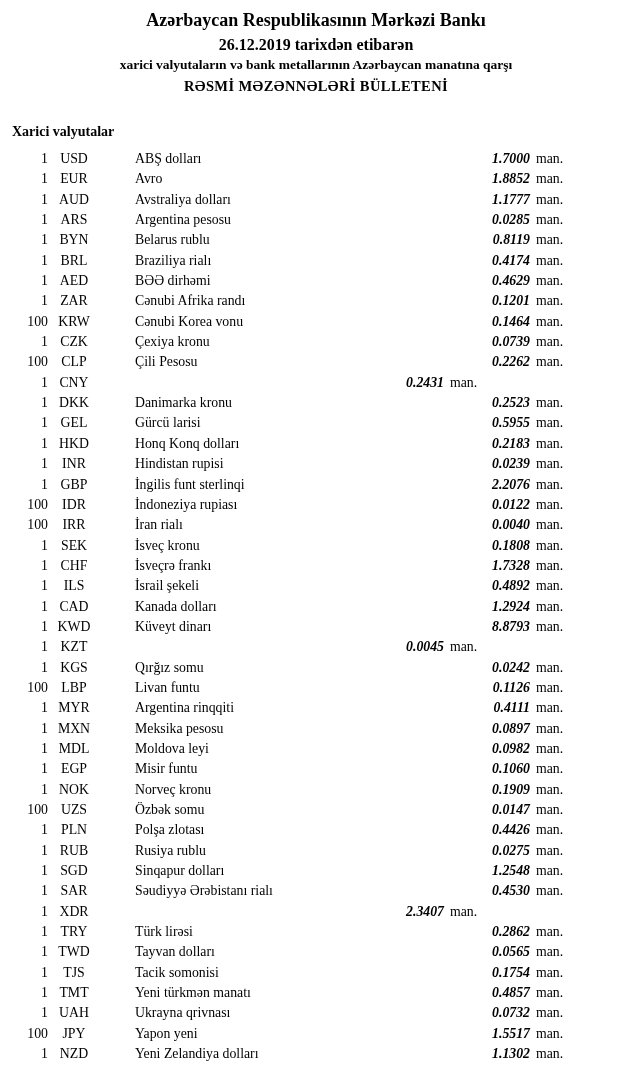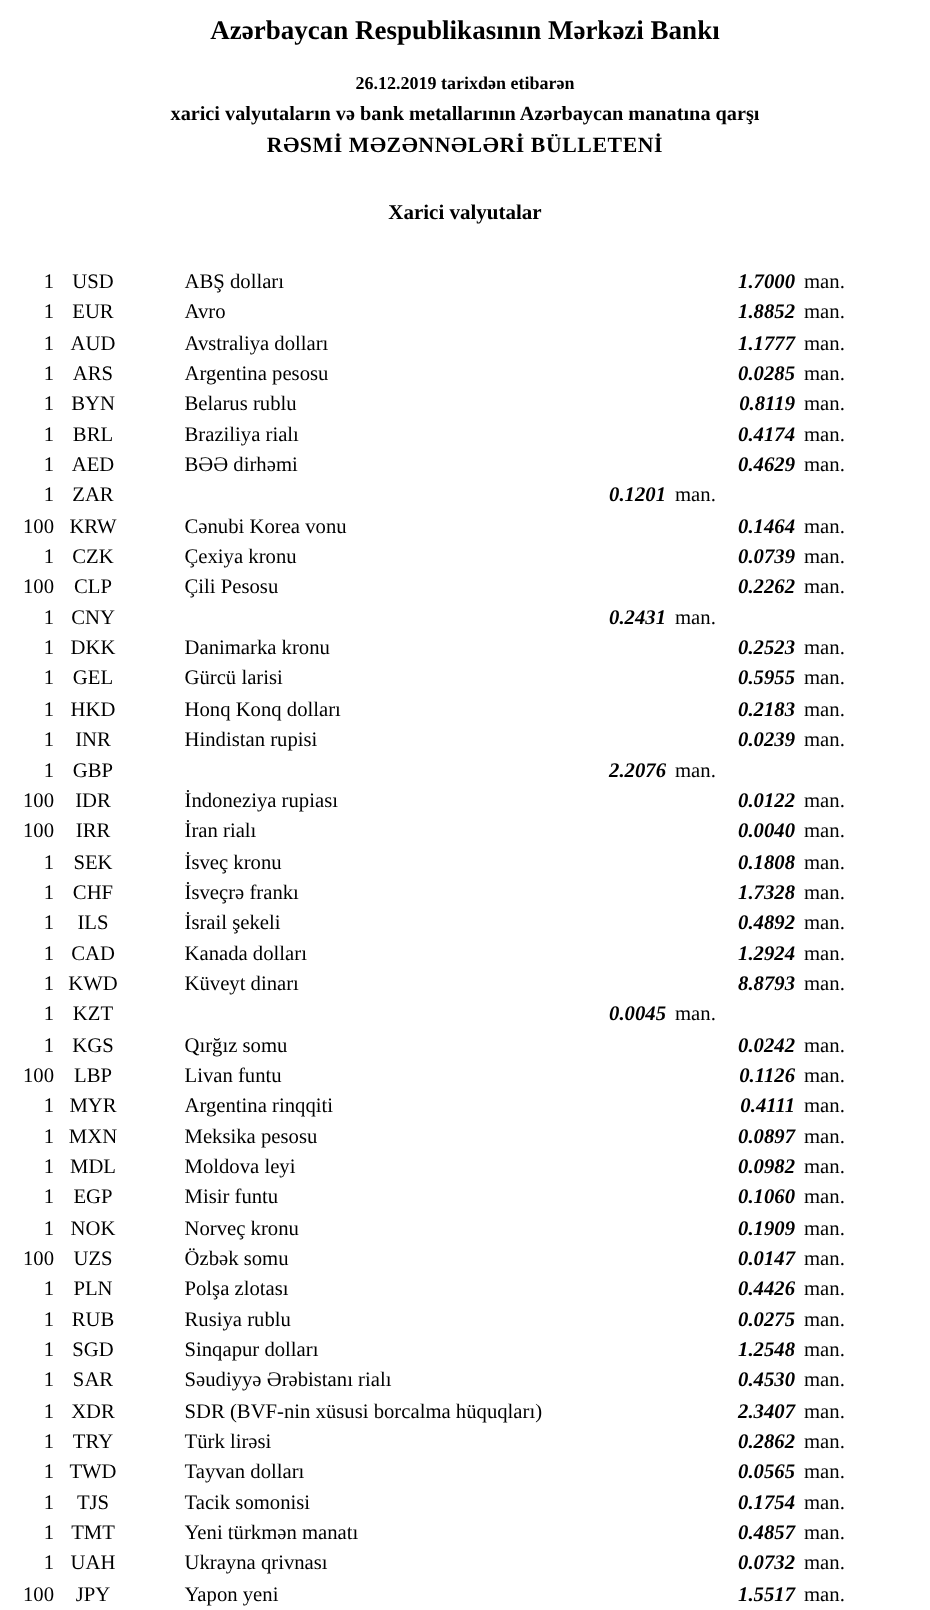--- a/index.html
+++ b/index.html
@@ -9,48 +9,49 @@
     color: #000000;
     font-family: "Liberation Serif", "DejaVu Serif", serif;
   }
   .page {
     width: 620px;
     height: 1073px;
     box-sizing: border-box;
     padding-top: 8px;
     overflow: hidden;
     background: #ffffff;
+    padding-left: 12px;
   }
   .hdr { text-align: center; font-weight: bold; }
   .bank-name {
     font-size: 18px;
     line-height: 24px;
   }
   .date-line {
-    font-size: 12px;
+    font-size: 16px;
     line-height: 21px;
-    margin-top: 13px;
+    margin-top: 2px;
   }
   .subject-line {
     font-size: 13.5px;
     line-height: 19px;
   }
   .bulletin-title {
     font-size: 14.5px;
     line-height: 21px;
     margin-top: 2px;
     letter-spacing: 0.4px;
   }
   .section-title {
-    text-align: center;
+    text-align: left;
     font-weight: bold;
     font-size: 14px;
     line-height: 18px;
     margin-top: 26px;
-    margin-bottom: 24px;
+    margin-bottom: 6px;
   }
   .rates {
     padding-top: 2px;
   }
   .rate-row {
     display: grid;
     grid-template-columns: 34px 40px 1fr 80px 44px;
     column-gap: 6px;
     align-items: baseline;
     box-sizing: border-box;
@@ -132,20 +133,21 @@
     <span class="cell-qty">1</span>
     <span class="cell-code">AED</span>
     <span class="cell-name">BƏƏ dirhəmi</span>
     <span class="cell-rate">0.4629</span>
     <span class="cell-unit">man.</span>
   </div>
 
   <div class="rate-row">
     <span class="cell-qty">1</span>
     <span class="cell-code">ZAR</span>
+    <span class="cell-name">Cənubi Afrika randı</span>
     <span class="cell-rate">0.1201</span>
     <span class="cell-unit">man.</span>
   </div>
 
   <div class="rate-row">
     <span class="cell-qty">100</span>
     <span class="cell-code">KRW</span>
     <span class="cell-name">Cənubi Korea vonu</span>
     <span class="cell-rate">0.1464</span>
     <span class="cell-unit">man.</span>
@@ -202,20 +204,21 @@
     <span class="cell-qty">1</span>
     <span class="cell-code">INR</span>
     <span class="cell-name">Hindistan rupisi</span>
     <span class="cell-rate">0.0239</span>
     <span class="cell-unit">man.</span>
   </div>
 
   <div class="rate-row">
     <span class="cell-qty">1</span>
     <span class="cell-code">GBP</span>
+    <span class="cell-name">İngilis funt sterlinqi</span>
     <span class="cell-rate">2.2076</span>
     <span class="cell-unit">man.</span>
   </div>
 
   <div class="rate-row">
     <span class="cell-qty">100</span>
     <span class="cell-code">IDR</span>
     <span class="cell-name">İndoneziya rupiası</span>
     <span class="cell-rate">0.0122</span>
     <span class="cell-unit">man.</span>
@@ -368,21 +371,20 @@
     <span class="cell-qty">1</span>
     <span class="cell-code">SAR</span>
     <span class="cell-name">Səudiyyə Ərəbistanı rialı</span>
     <span class="cell-rate">0.4530</span>
     <span class="cell-unit">man.</span>
   </div>
 
   <div class="rate-row">
     <span class="cell-qty">1</span>
     <span class="cell-code">XDR</span>
-    <span class="cell-name">SDR (BVF-nin xüsusi borcalma hüquqları)</span>
     <span class="cell-rate">2.3407</span>
     <span class="cell-unit">man.</span>
   </div>
 
   <div class="rate-row">
     <span class="cell-qty">1</span>
     <span class="cell-code">TRY</span>
     <span class="cell-name">Türk lirəsi</span>
     <span class="cell-rate">0.2862</span>
     <span class="cell-unit">man.</span>

